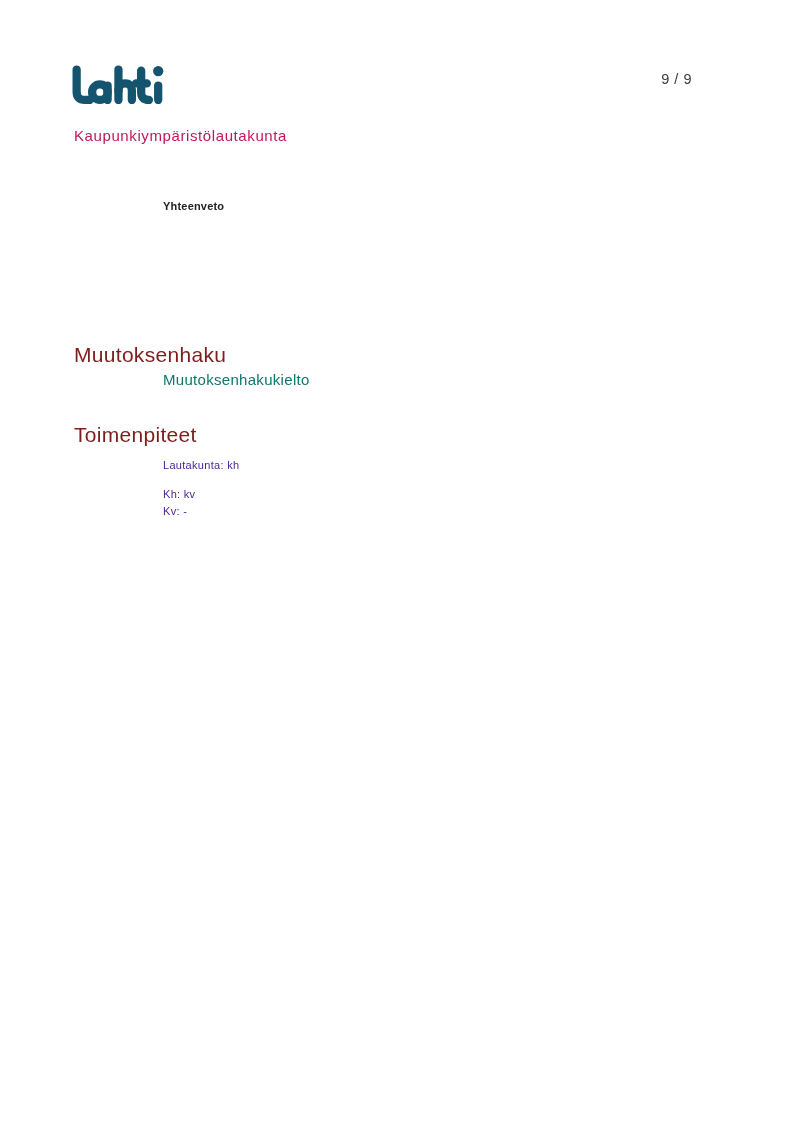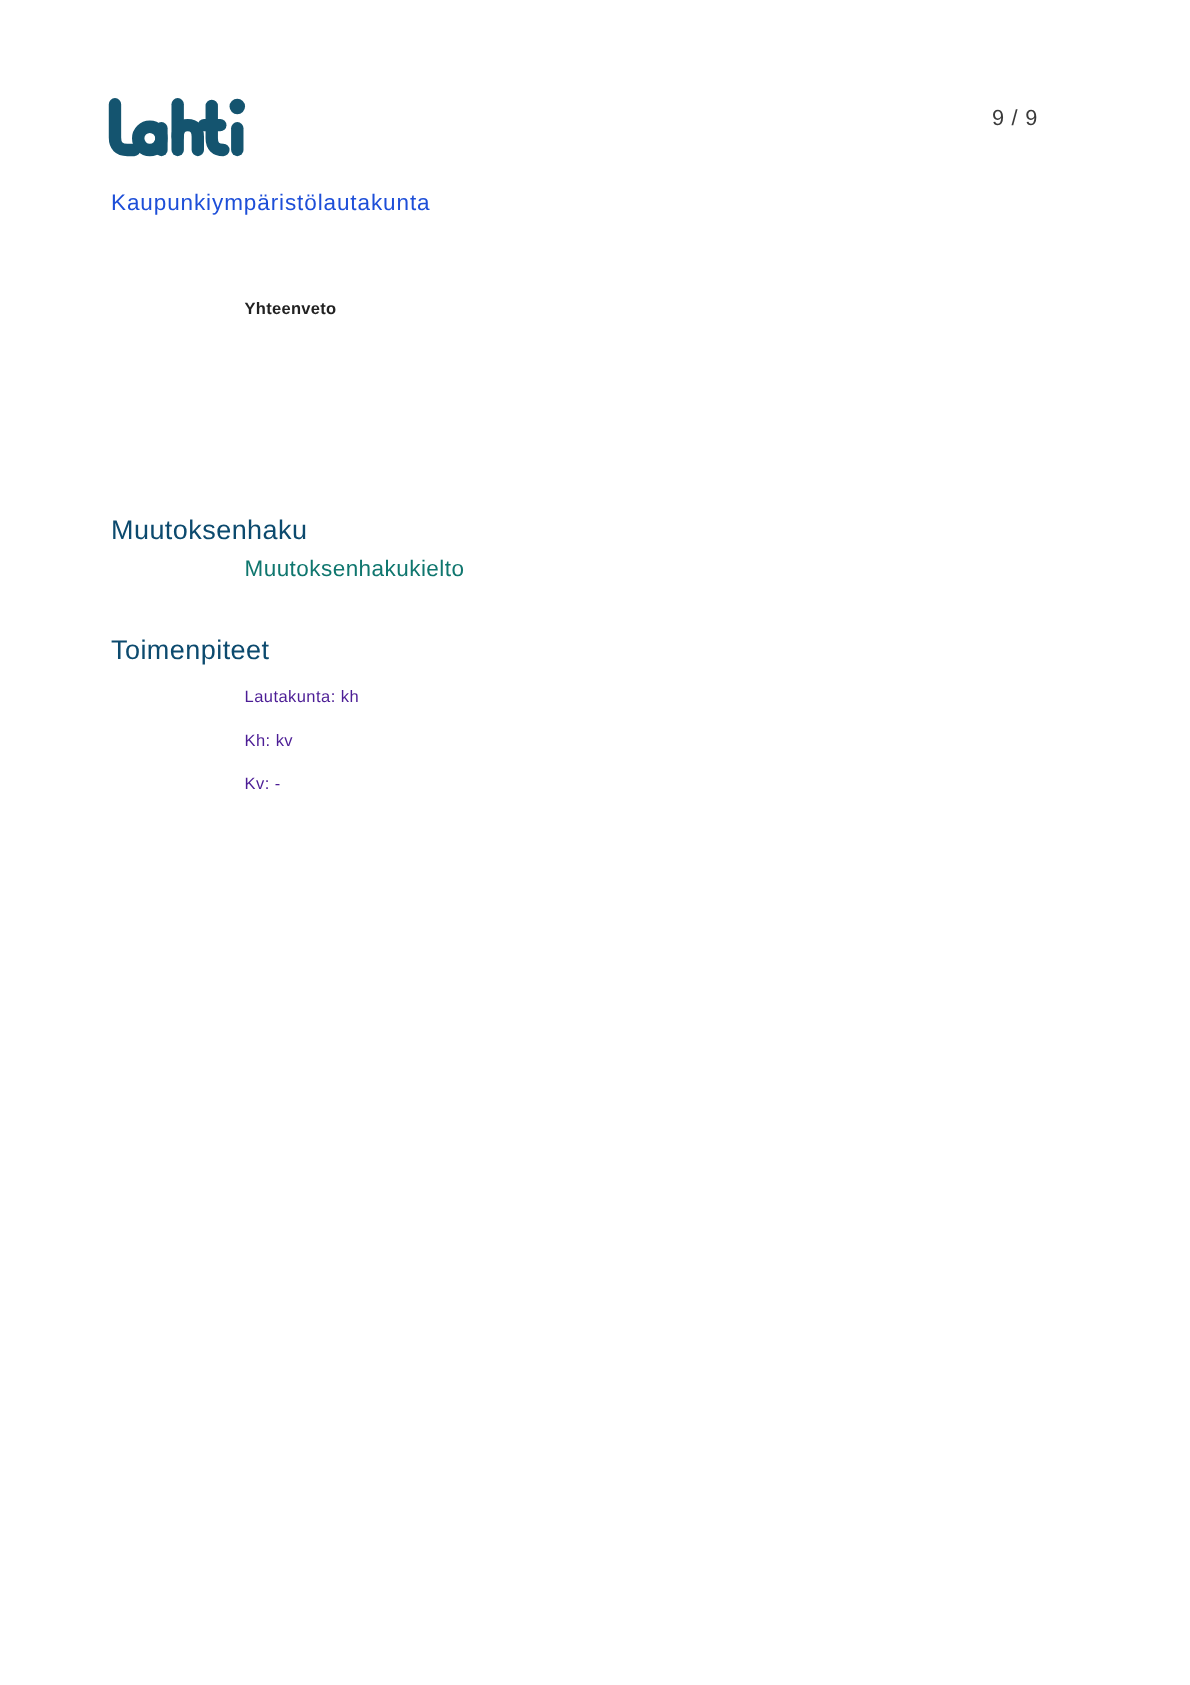--- a/index.html
+++ b/index.html
@@ -30,21 +30,21 @@
     font-size: 14.5px;
     letter-spacing: 0.5px;
     color: #3a3a3a;
   }
   .header-committee {
     position: absolute;
     left: 74px;
     top: 106px;
     font-size: 15px;
     letter-spacing: 0.6px;
-    color: #1d4ed8;
+    color: #be185d;
     white-space: nowrap;
   }
   .header-date {
     position: absolute;
     right: 86px;
     top: 106px;
     font-size: 15px;
     letter-spacing: 0.3px;
     color: #3a3a3a;
     white-space: nowrap;
@@ -65,22 +65,22 @@
     width: 580px;
     font-size: 14.6px;
     line-height: 30px;
     letter-spacing: -0.1px;
     color: #3a3a3a;
     white-space: pre-line;
   }
   .section-heading {
     position: absolute;
     left: 74px;
-    font-size: 18px;
-    color: #0c4a6e;
+    font-size: 21px;
+    color: #7f1d1d;
     letter-spacing: 0.3px;
     white-space: nowrap;
   }
   .appeal-heading { top: 322px; }
   .appeal-body {
     position: absolute;
     left: 163px;
     top: 350px;
     font-size: 15px;
     letter-spacing: 0.3px;
@@ -89,21 +89,21 @@
   .actions-heading { top: 402px; }
   .action-item {
     position: absolute;
     left: 163px;
     font-size: 11px;
     letter-spacing: 0.3px;
     color: #4c1d95;
   }
   .action-item-0 { top: 438px; }
   .action-item-1 { top: 467px; }
-  .action-item-2 { top: 496px; }
+  .action-item-2 { top: 484px; }
 </style>
 </head>
 <body>
 
 <div class="page">
 
   <svg class="logo" viewBox="0 0 93 38" role="img" aria-label="Lahti">
     <g stroke="#14546F" stroke-width="8" stroke-linecap="round" fill="none">
 
       <path d="M 4.5 4 L 4.5 25.5 Q 4.5 33.5 12.5 33.5 L 17 33.5"></path>

